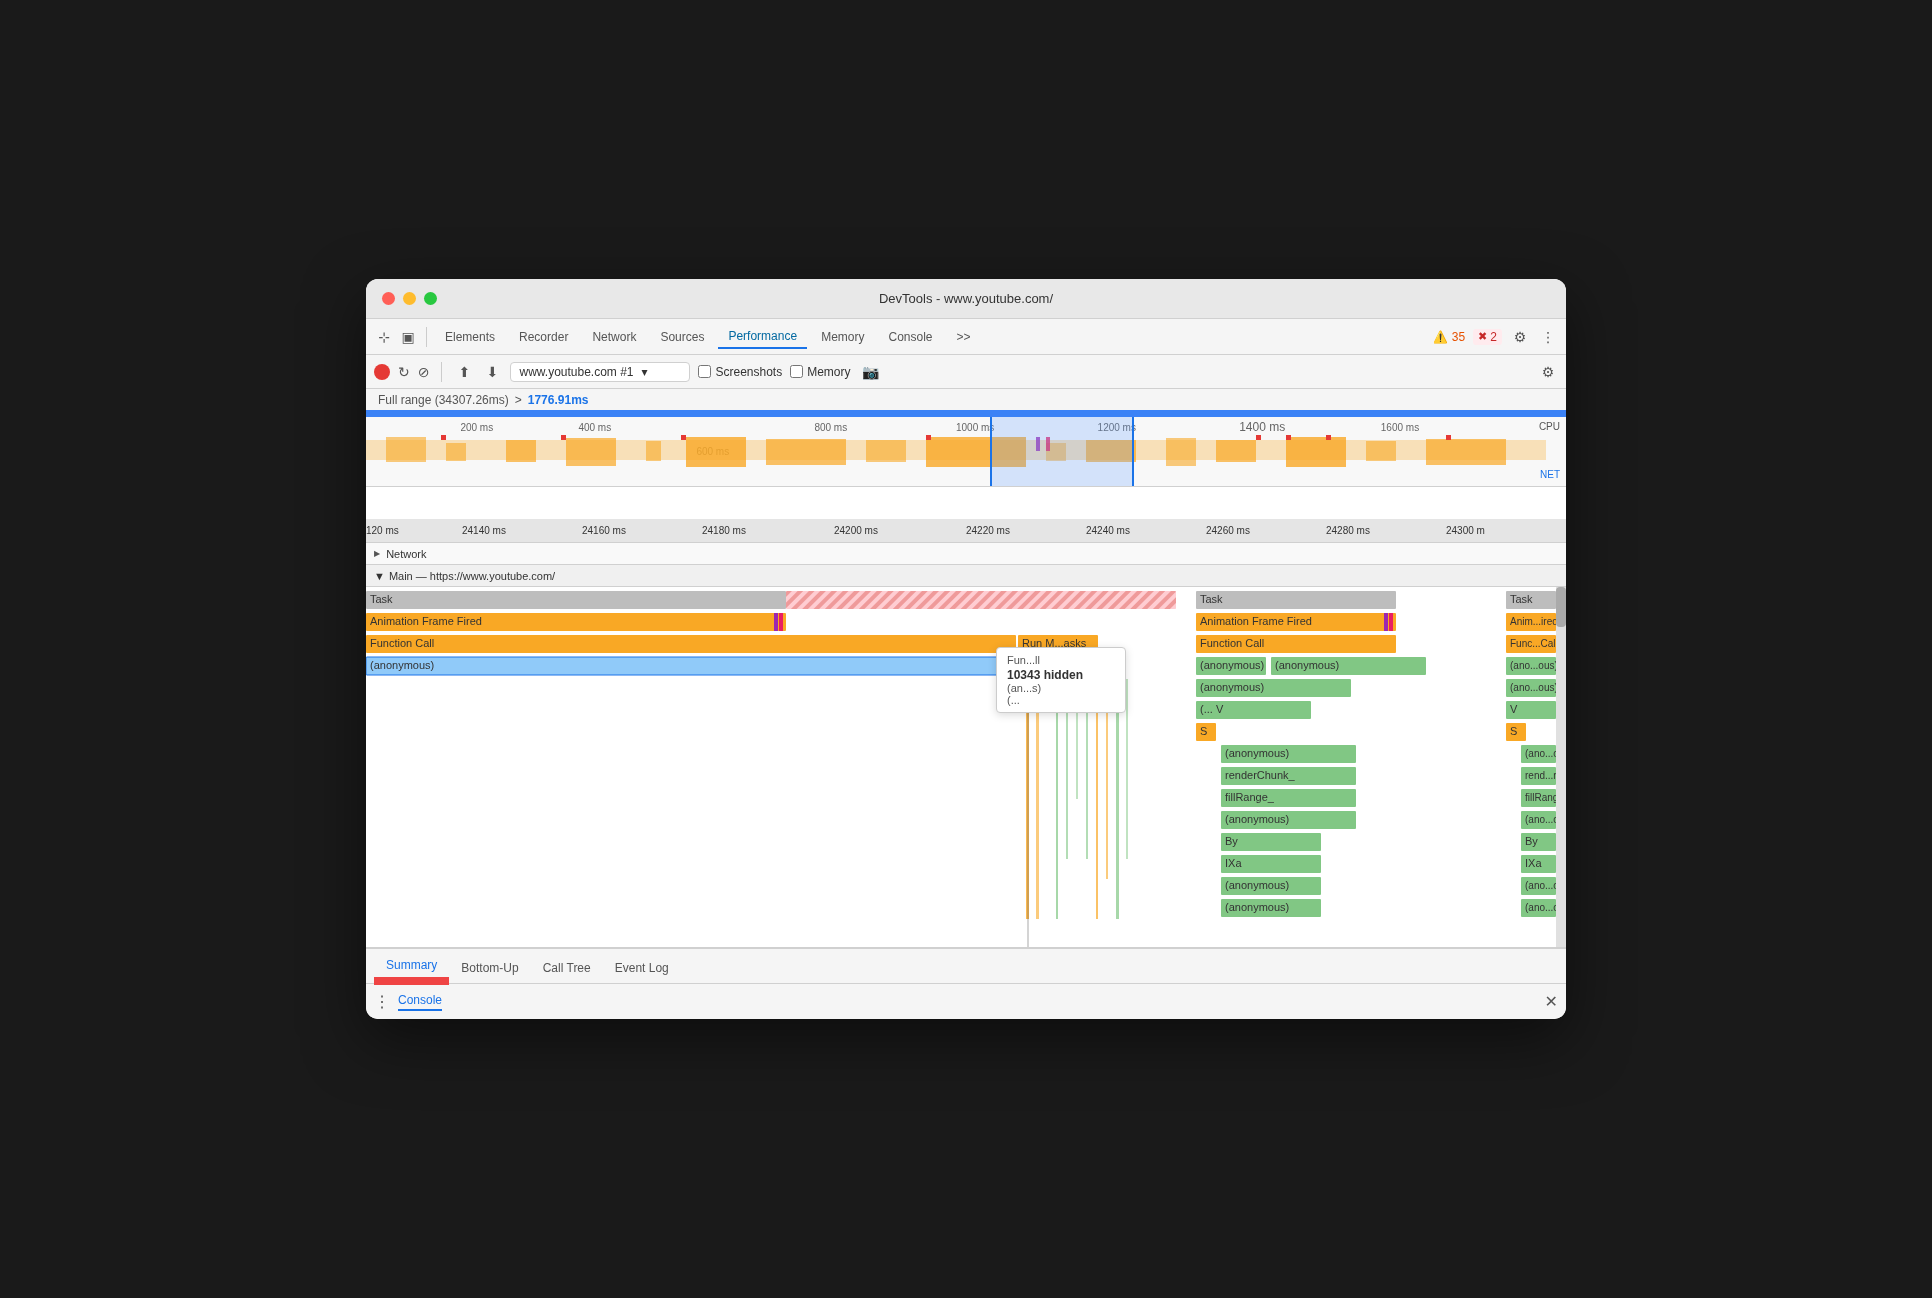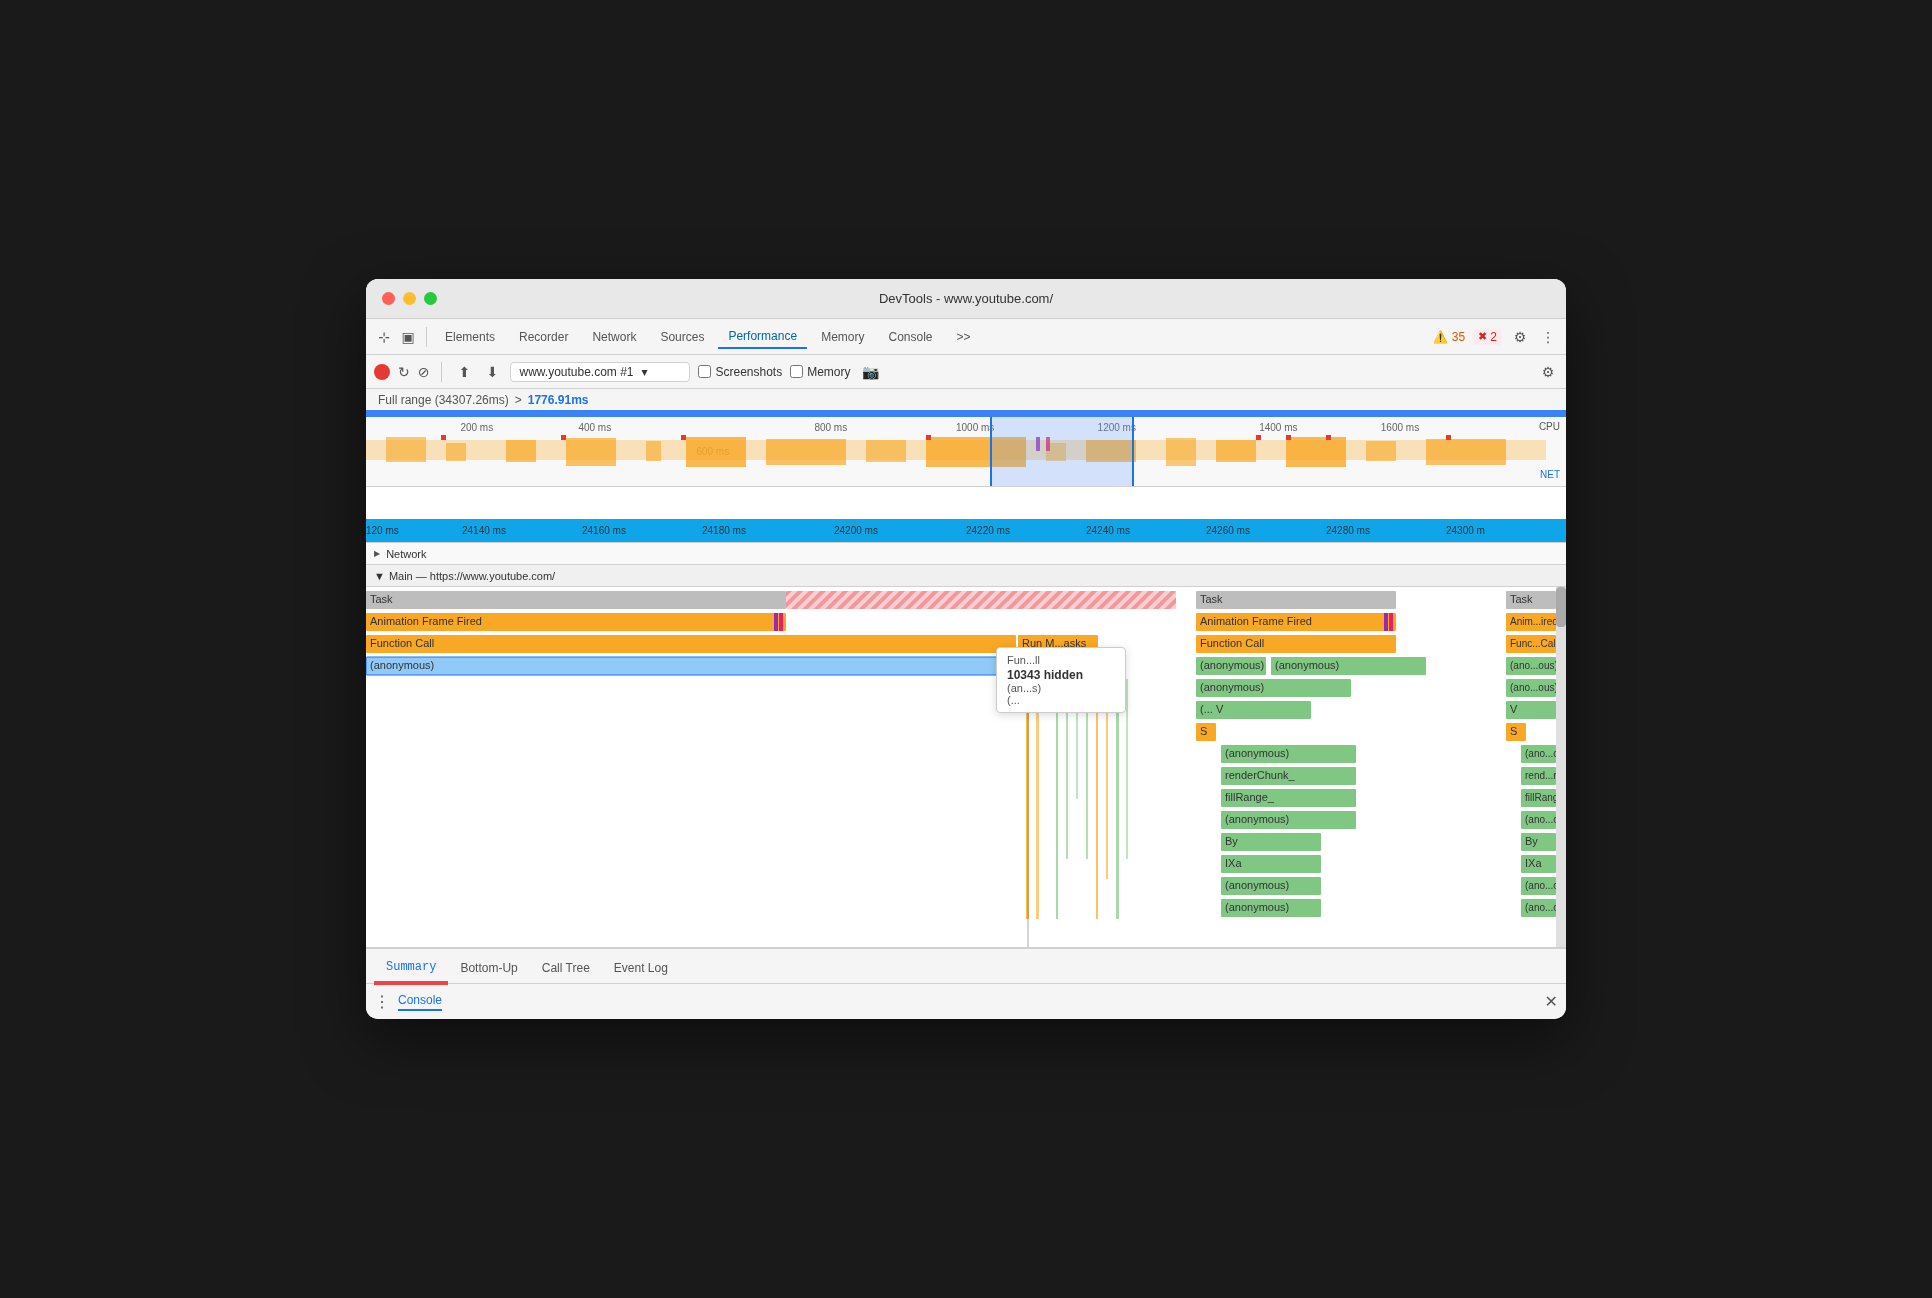--- a/index.html
+++ b/index.html
@@ -167,21 +167,21 @@
     .bottom-tab {
       padding: 4px 12px;
       font-size: 12px;
       color: #555;
       cursor: pointer;
       height: 32px;
       display: flex; align-items: center;
       border-bottom: 2px solid transparent;
       margin-bottom: -2px;
     }
-    .bottom-tab.active { color: #1a73e8; border-bottom: 4px solid #ef4444; font-family: Liberation Mono, monospace; }
+    .bottom-tab.active { color: #1a73e8; border-bottom: 8px solid #ef4444; }
 
     
     .console-bar {
       background: #f5f5f5;
       border-top: 1px solid #d0d0d0;
       height: 36px;
       display: flex;
       align-items: center;
       padding: 0 8px;
       gap: 8px;
@@ -292,21 +292,21 @@
     <span style="position:absolute; right:6px; top:4px; font-size:10px; color:#555;">CPU</span>
     <span style="position:absolute; right:6px; top:52px; font-size:10px; color:#1a73e8;">NET</span>
 
     <div style="position:absolute; top:0; left:0; right:20px; height:20px; display:flex; align-items:center; padding:0 8px;">
       <span style="position:absolute; left:8%; font-size:10px; color:#666;">200 ms</span>
       <span style="position:absolute; left:18%; font-size:10px; color:#666;">400 ms</span>
       <span style="position:absolute; left:28%; font-size:10px; color:#666;margin-top:48px;">600 ms</span>
       <span style="position:absolute; left:38%; font-size:10px; color:#666;">800 ms</span>
       <span style="position:absolute; left:50%; font-size:10px; color:#666;">1000 ms</span>
       <span style="position:absolute; left:62%; font-size:10px; color:#666;">1200 ms</span>
-      <span style="position:absolute; left:74%; font-size:10px; color:#666;margin-left:20px;">1400 ms</span>
+      <span style="position:absolute; left:74%; font-size:12px; color:#666;">1400 ms</span>
       <span style="position:absolute; left:86%; font-size:10px; color:#666;">1600 ms</span>
     </div>
 
     <svg style="position:absolute; top:18px; left:0; right:0; width:calc(100% - 20px); height:35px;" viewBox="0 0 1180 35" preserveAspectRatio="none">
 
       <rect x="0" y="5" width="1180" height="20" fill="#f9a825" opacity="0.3"></rect>
       <rect x="20" y="2" width="40" height="25" fill="#f9a825" opacity="0.6"></rect>
       <rect x="80" y="8" width="20" height="18" fill="#f9a825" opacity="0.6"></rect>
       <rect x="140" y="5" width="30" height="22" fill="#f9a825" opacity="0.7"></rect>
       <rect x="200" y="3" width="50" height="28" fill="#f9a825" opacity="0.7"></rect>
@@ -336,21 +336,21 @@
       <rect x="680" y="2" width="4" height="14" fill="#e91e63" opacity="0.8"></rect>
     </svg>
 
     <div style="position:absolute; top:18px; left:0; right:0; height:4px; overflow:hidden;">
       
     </div>
 
     <div style="position:absolute; top:0; left:52%; width:12%; height:100%; background:rgba(100,160,255,0.25); border-left:2px solid #1a73e8; border-right:2px solid #1a73e8;"></div>
   </div>
 
-  <div class="zoom-timeline" style="position:relative; height:24px; background:#0ea5e9; border-bottom:1px solid #d0d0d0; overflow:hidden;margin-top:32px;">
+  <div class="zoom-timeline" style="position:relative; height:24px; background:#e5e5e5; border-bottom:1px solid #d0d0d0; overflow:hidden;margin-top:32px;">
     <span style="position:absolute; left:0px; font-size:10px; color:#333;">120 ms</span>
     <span style="position:absolute; left:8%; font-size:10px; color:#333;">24140 ms</span>
     <span style="position:absolute; left:18%; font-size:10px; color:#333;">24160 ms</span>
     <span style="position:absolute; left:28%; font-size:10px; color:#333;text-align:right;">24180 ms</span>
     <span style="position:absolute; left:39%; font-size:10px; color:#333;">24200 ms</span>
     <span style="position:absolute; left:50%; font-size:10px; color:#333;">24220 ms</span>
     <span style="position:absolute; left:60%; font-size:10px; color:#333;">24240 ms</span>
     <span style="position:absolute; left:70%; font-size:10px; color:#333;">24260 ms</span>
     <span style="position:absolute; left:80%; font-size:10px; color:#333;">24280 ms</span>
     <span style="position:absolute; left:90%; font-size:10px; color:#333;">24300 m</span>

